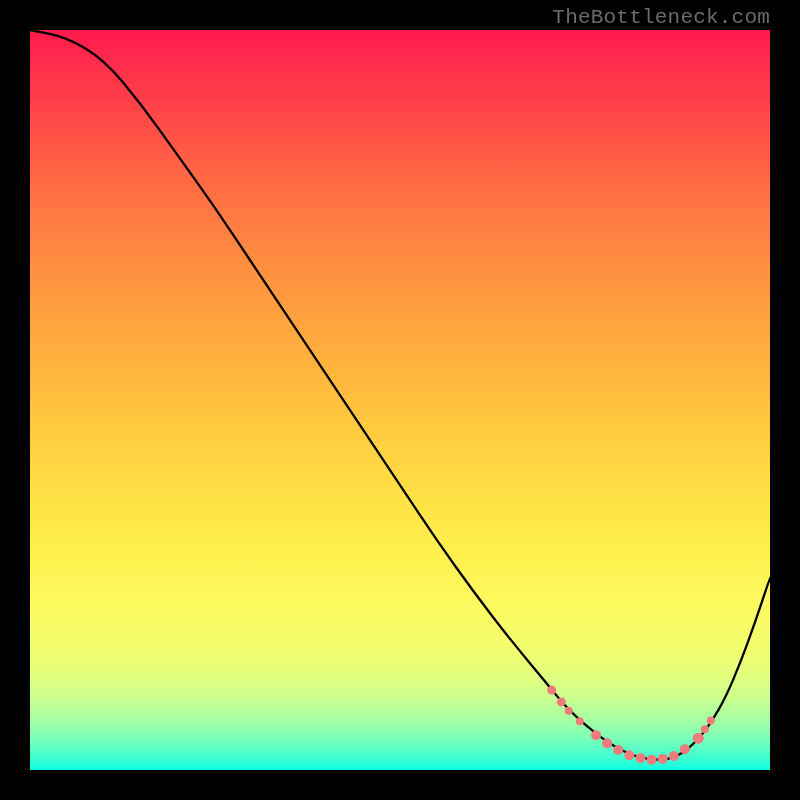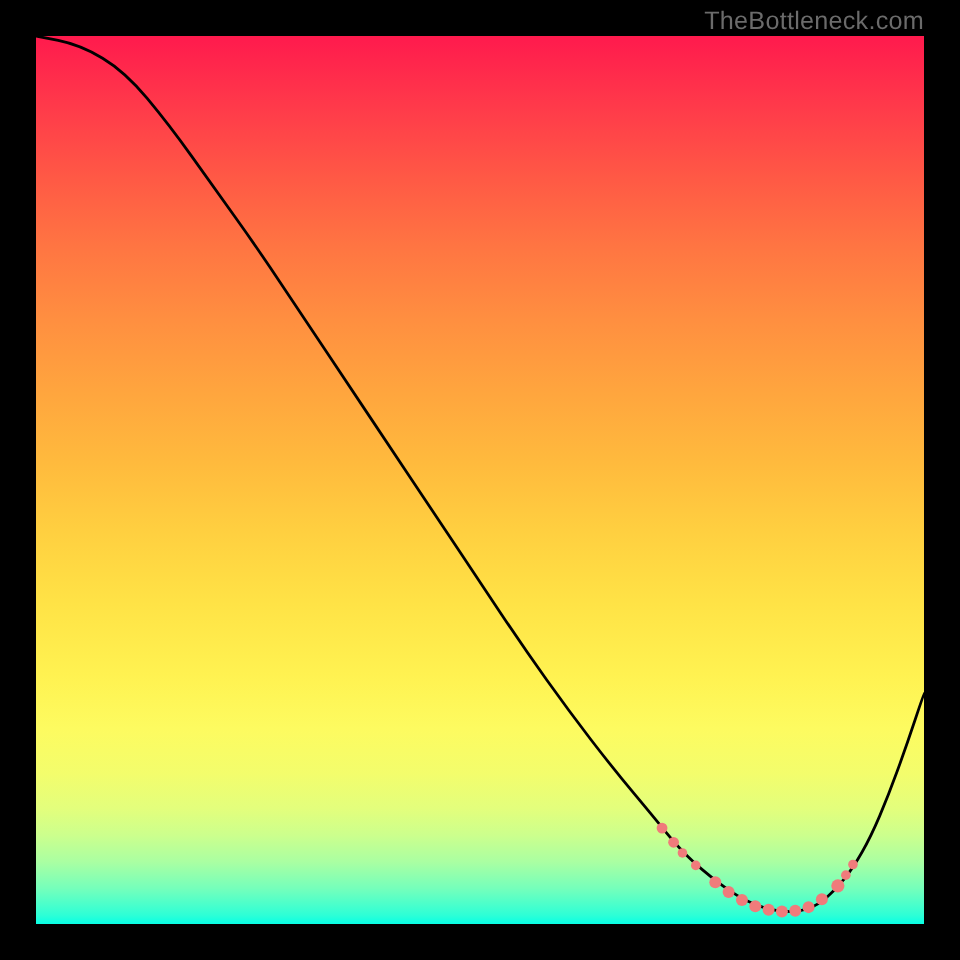--- a/index.html
+++ b/index.html
@@ -9,20 +9,21 @@
     height: 800px;
     overflow: hidden;
     background: #000;
     font-family: Arial, Helvetica, sans-serif;
   }
   .frame {
     position: relative;
     width: 800px;
     height: 800px;
     background: #000;
+    font-family: Liberation Mono, monospace;
   }
   .plot {
     position: absolute;
     left: 30px;
     top: 30px;
     width: 740px;
     height: 740px;
     overflow: hidden;
   }
   .gradient {

